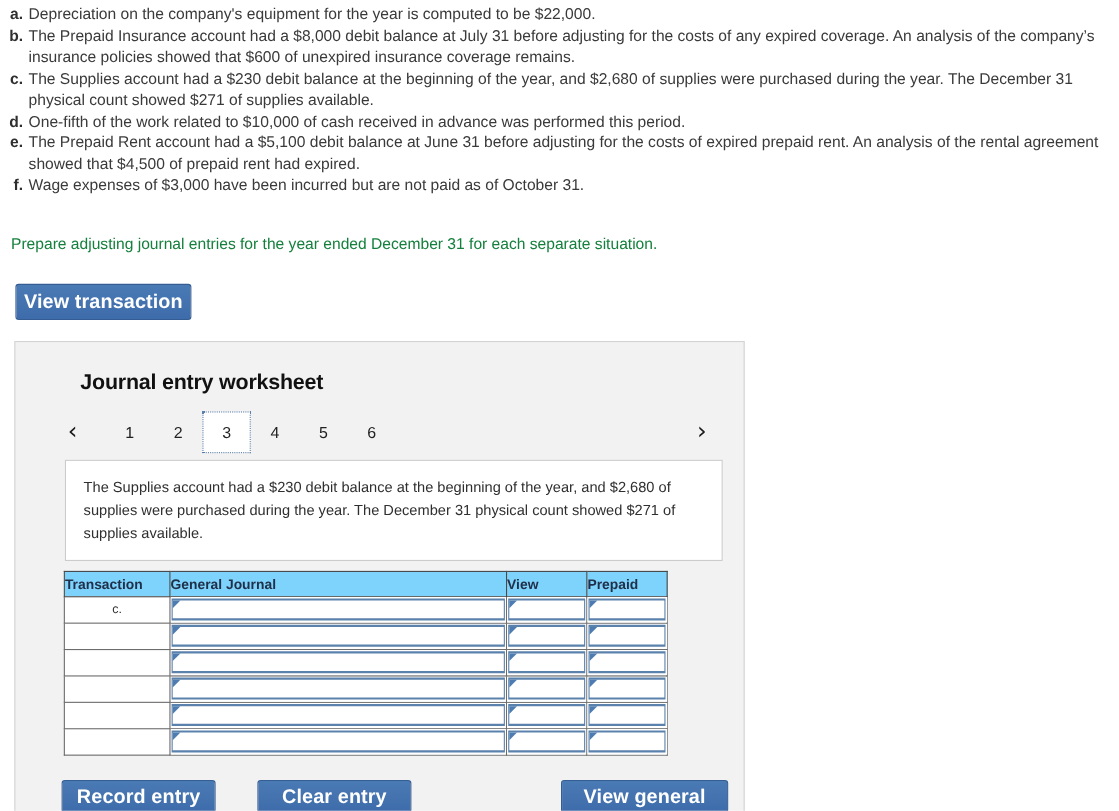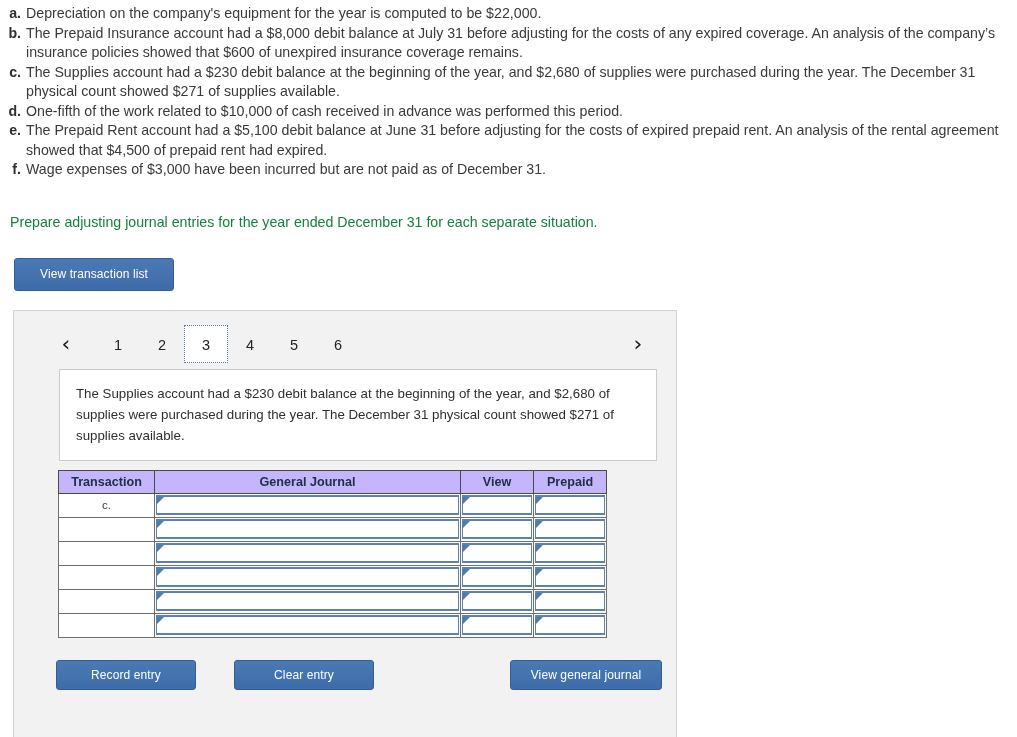--- a/index.html
+++ b/index.html
@@ -44,22 +44,22 @@
     line-height: 19px;
   }
 
   
   .btn {
     background: #41709c;
     background: linear-gradient(#4a7ab4, #3e6cab);
     border: 1px solid #355d93;
     border-radius: 3px;
     color: #ffffff;
-    font-size: 12px;
-    font-weight: normal;
+    font-size: 18px;
+    font-weight: bold;
     text-align: center;
     cursor: pointer;
     font-family: "Liberation Sans", sans-serif;
     letter-spacing: .1px;
     padding: 0;
   }
   .btn-view-transaction {
     display: block;
     margin: 26px 0 0 14px;
     width: 160px;
@@ -141,28 +141,28 @@
   }
 
   
   .journal-table {
     margin: 9px 0 0 44px;
     width: 548px;
     border-collapse: collapse;
     table-layout: fixed;
   }
   .journal-table th {
-    background: #c4b5fd;
+    background: #7dd3fc;
     border: 1px solid #4a4a4a;
     color: #20304a;
     font-size: 12.6px;
     font-weight: bold;
     height: 23px;
     padding: 0;
-    text-align: center;
+    text-align: left;
   }
   .journal-table td {
     border: 1px solid #6d6d6d;
     height: 24px;
     padding: 0;
     background: #ffffff;
     vertical-align: middle;
   }
   .col-transaction { width: 96px; }
   .col-general     { width: 306px; }
@@ -235,30 +235,31 @@
       <li class="problem-item">
         <span class="problem-letter">d.</span>
         <span class="problem-text">One-fifth of the work related to $10,000 of cash received in advance was performed this period.</span>
       </li>
       <li class="problem-item">
         <span class="problem-letter">e.</span>
         <span class="problem-text">The Prepaid Rent account had a $5,100 debit balance at June 31 before adjusting for the costs of expired prepaid rent. An analysis of the rental agreement showed that $4,500 of prepaid rent had expired.</span>
       </li>
       <li class="problem-item">
         <span class="problem-letter">f.</span>
-        <span class="problem-text">Wage expenses of $3,000 have been incurred but are not paid as of December 31.</span>
+        <span class="problem-text">Wage expenses of $3,000 have been incurred but are not paid as of October 31.</span>
       </li>
     </ul>
 
   <div class="prompt-line">Prepare adjusting journal entries for the year ended December 31 for each separate situation.</div>
 
   <button class="btn btn-view-transaction">View transaction list</button>
 
   <div class="worksheet-panel">
 
+    <div class="worksheet-title">Journal entry worksheet</div>
 
     <div class="pager">
       <div class="pager-arrow left">‹</div>
       <div class="pager-nums" id="pager-nums">
           <div class="pager-num">1</div>
           <div class="pager-num">2</div>
           <div class="pager-num active">3</div>
           <div class="pager-num">4</div>
           <div class="pager-num">5</div>
           <div class="pager-num">6</div>

